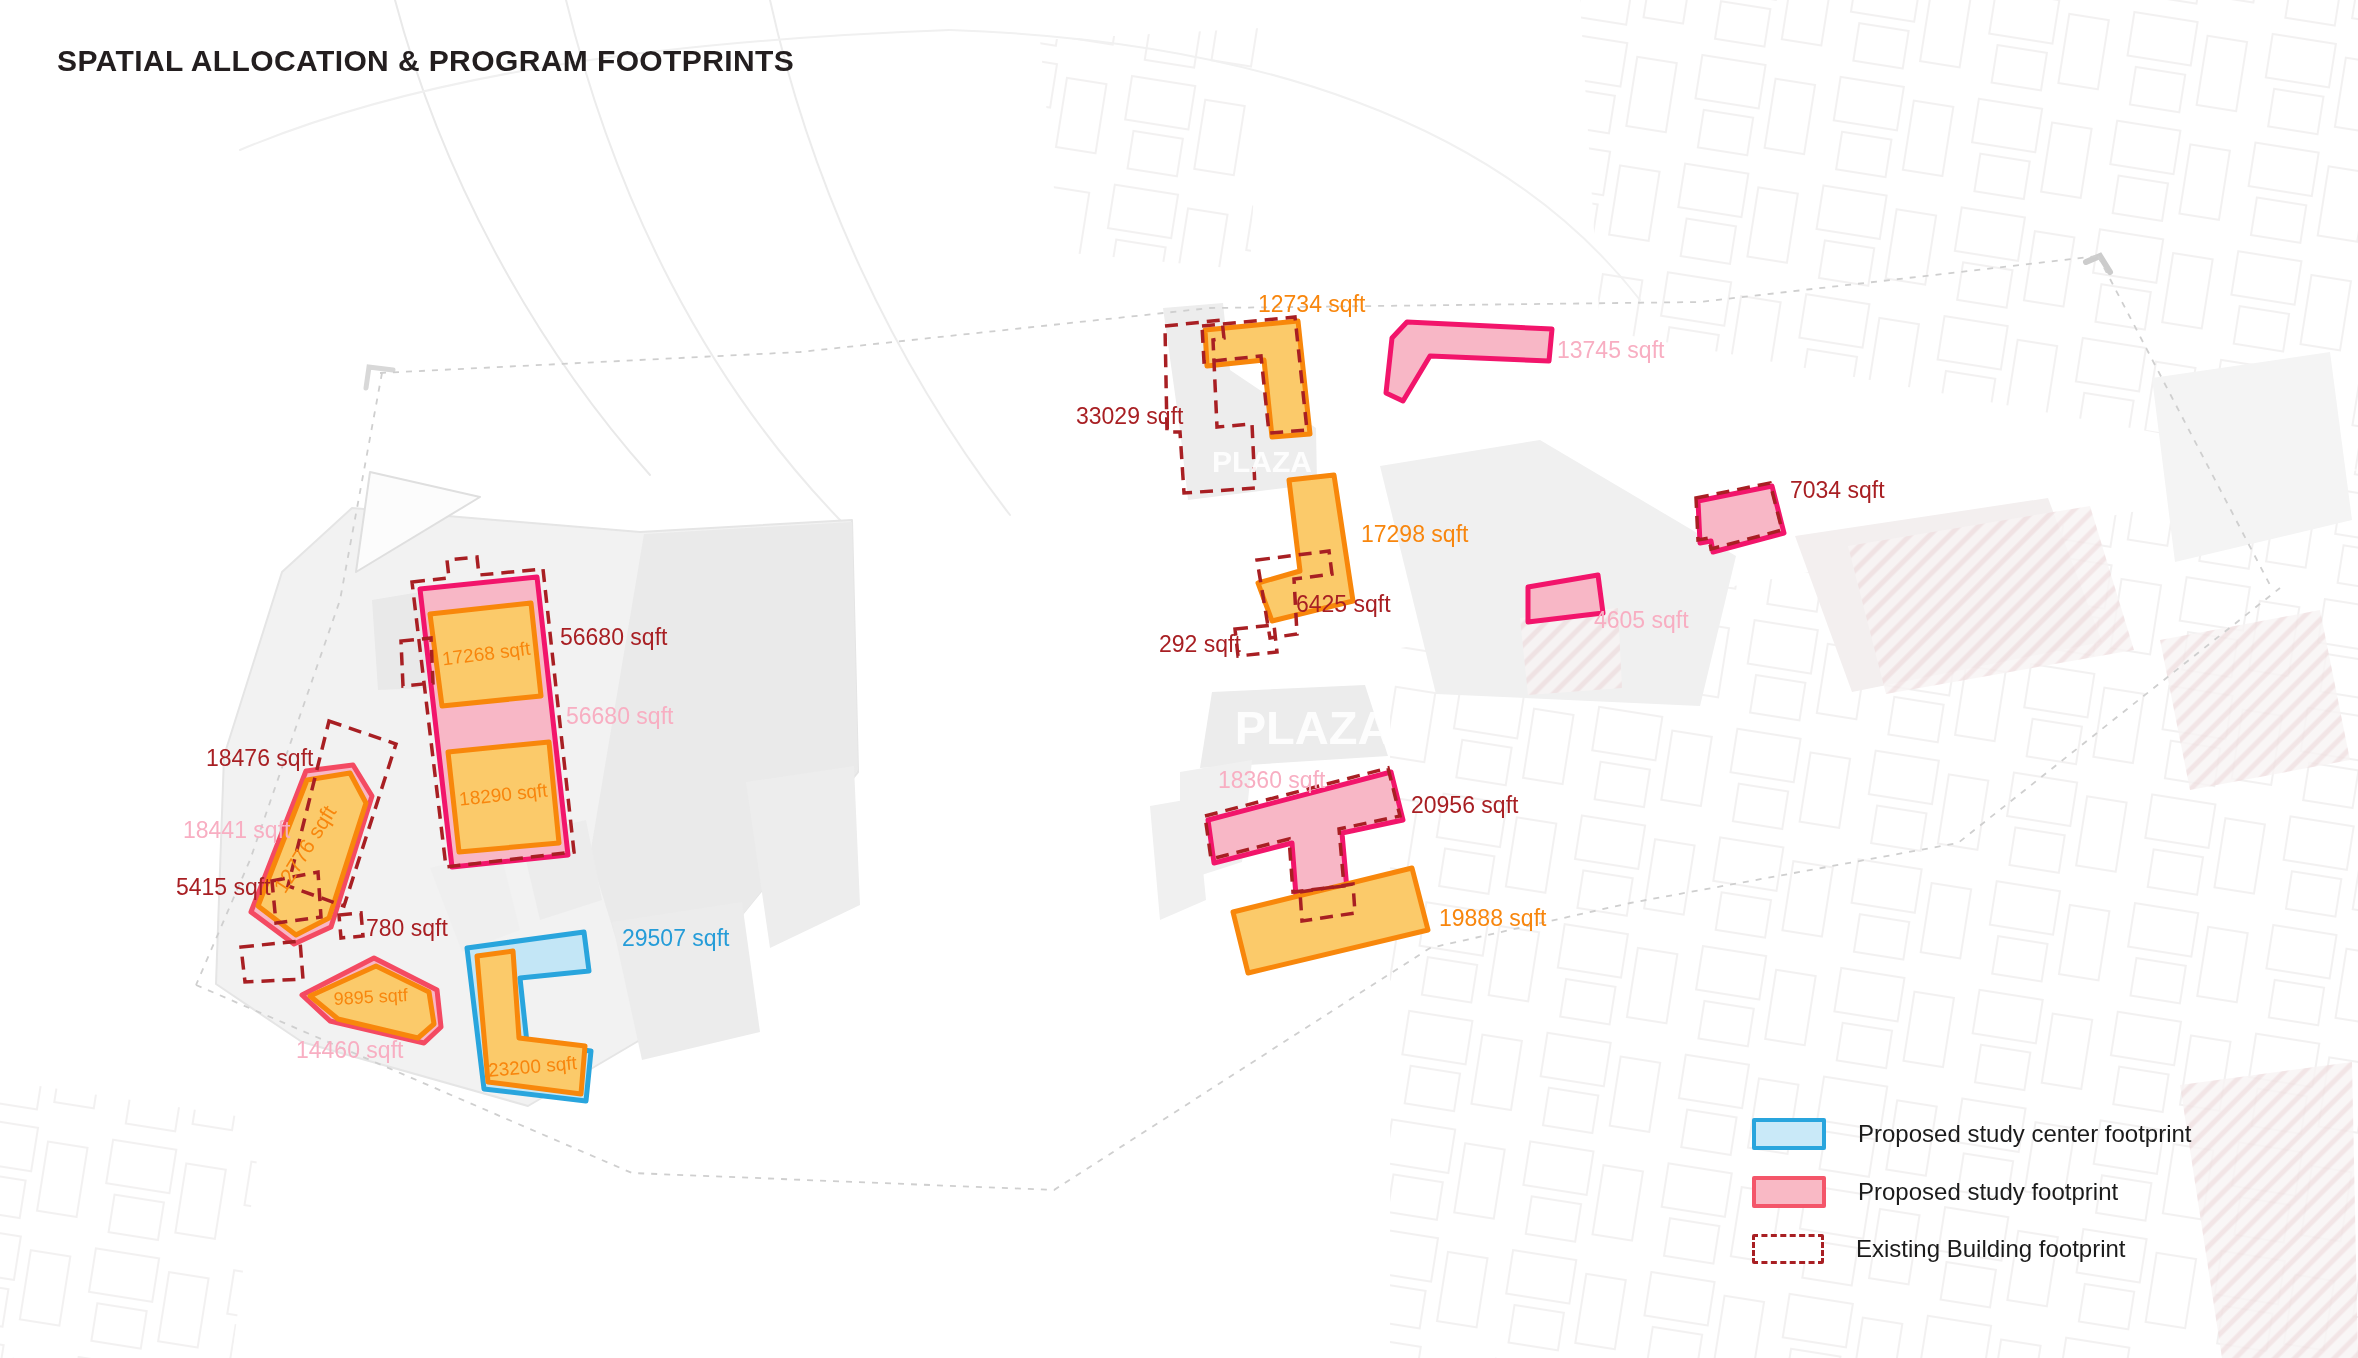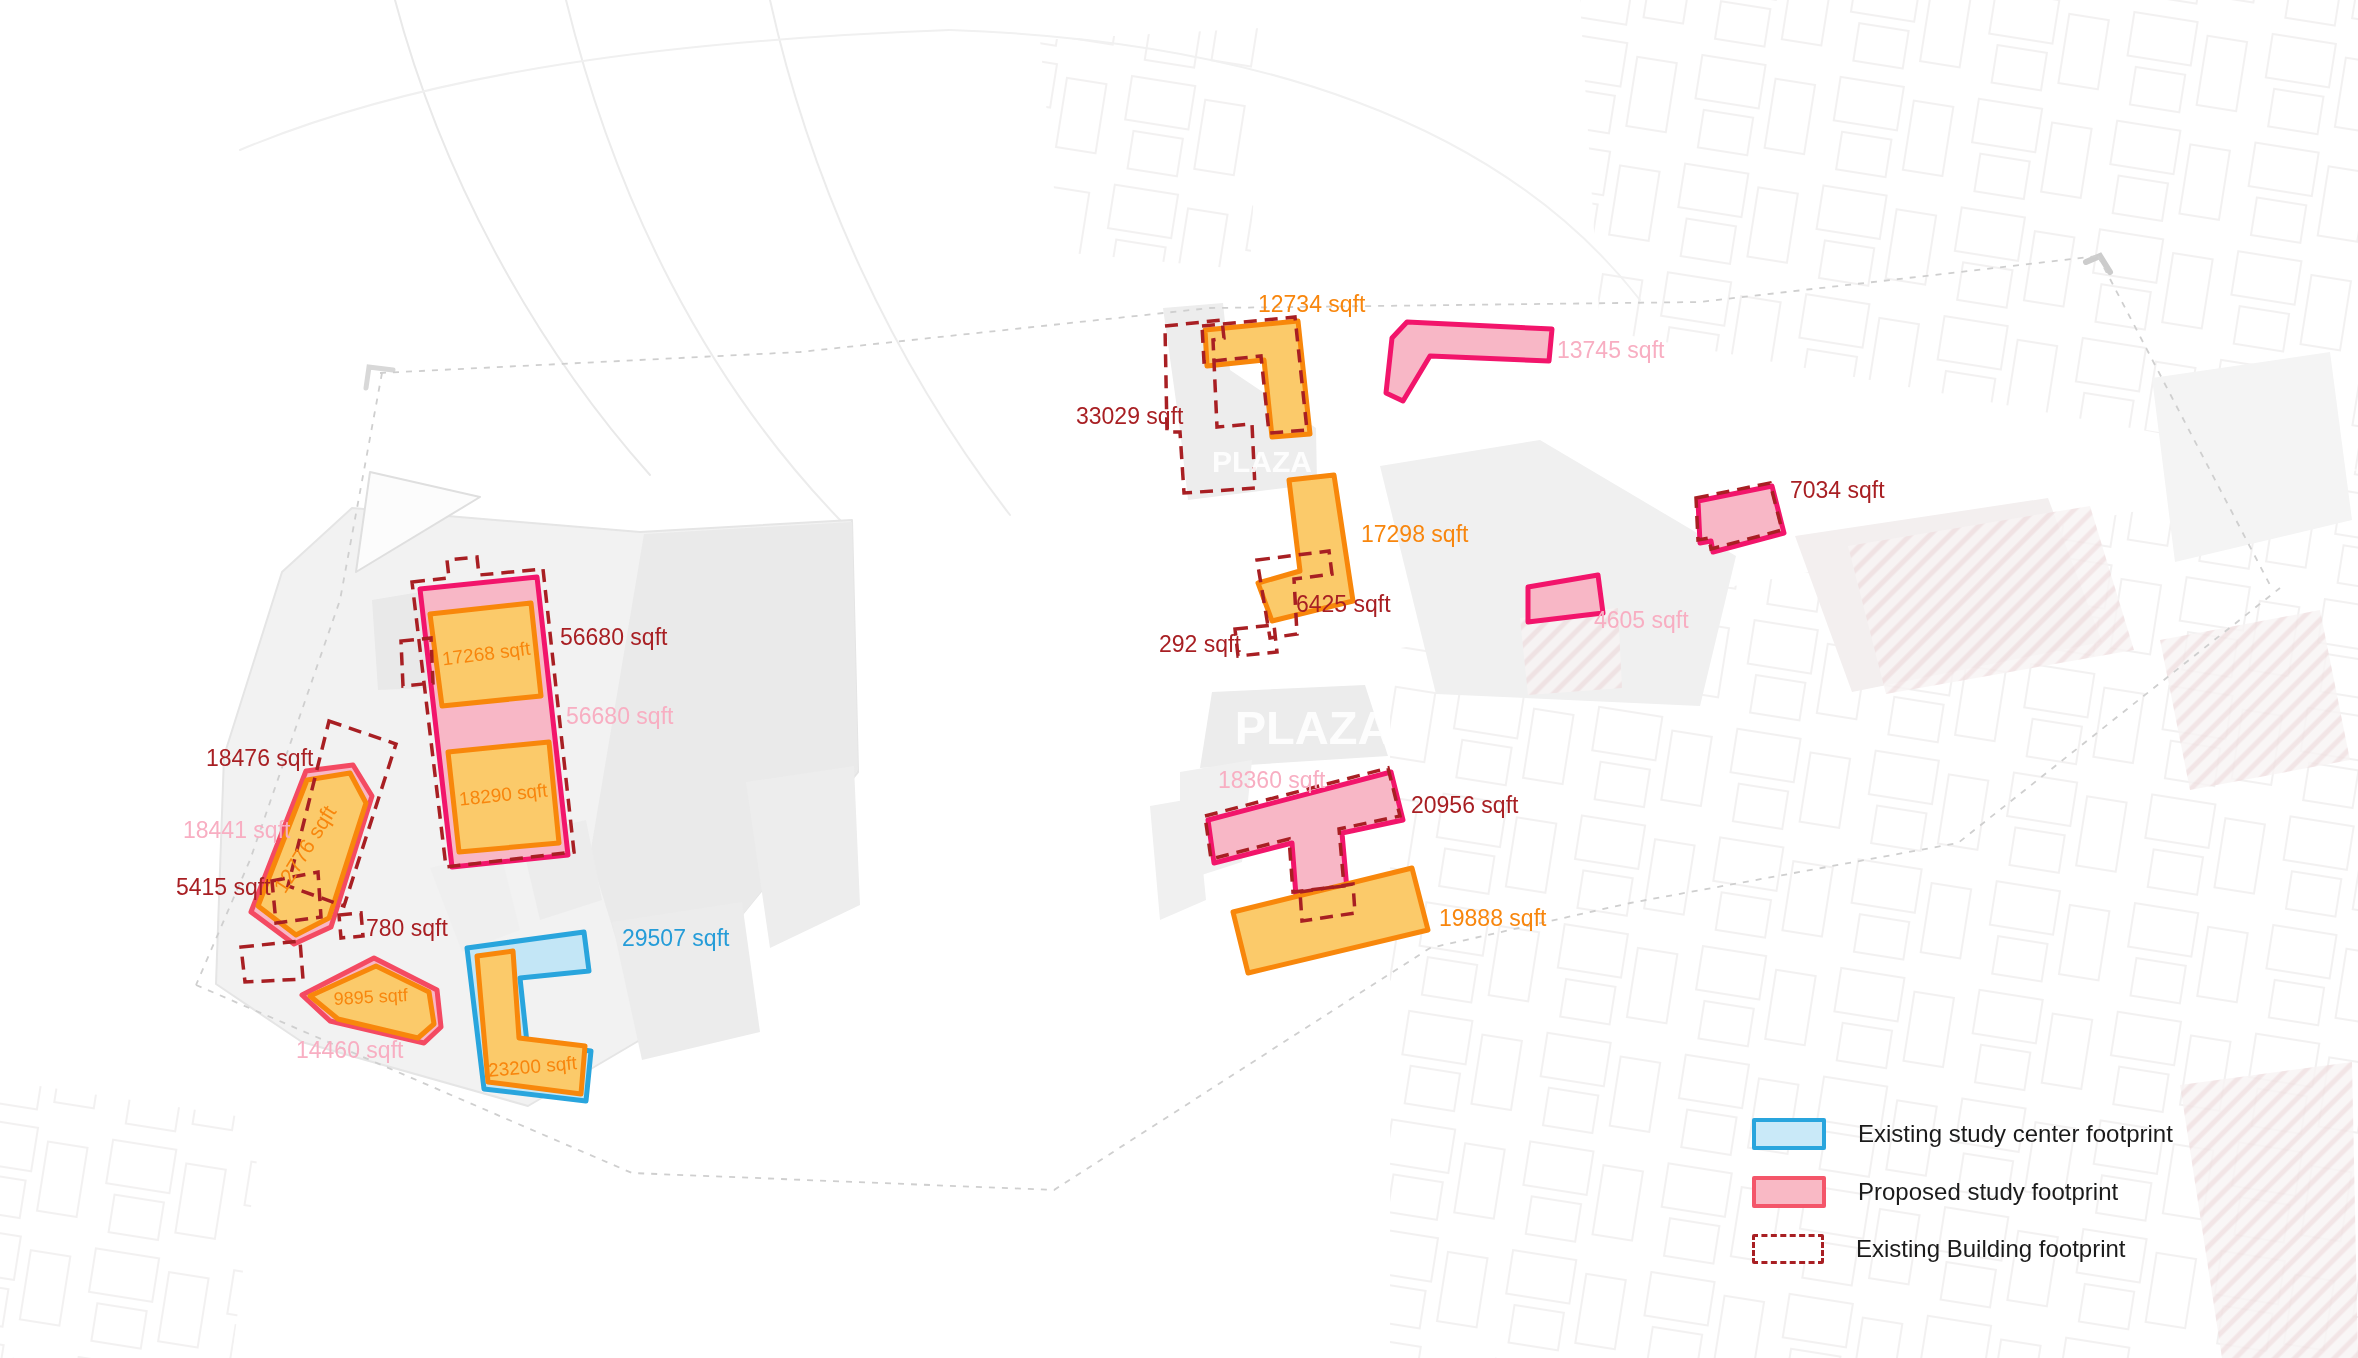--- a/index.html
+++ b/index.html
@@ -16,20 +16,21 @@
     position:absolute;left:1752px;top:1118px;display:flex;flex-direction:column;gap:26px;z-index:3;
   }
   .legend-row{display:flex;align-items:center;gap:32px;}
   .swatch{width:66px;height:24px;border-radius:2px;flex:none;box-sizing:content-box;}
   .legend-label{font-size:24px;color:#1b1b1b;white-space:nowrap;}
 </style>
 </head>
 <body>
 
 <div class="stage">
+  <h1 class="page-title">SPATIAL ALLOCATION &amp; PROGRAM FOOTPRINTS</h1>
   <svg id="plan-svg" xmlns="http://www.w3.org/2000/svg" viewBox="0 0 2358 1358">
       <defs>
         <pattern id="grid" width="140" height="110" patternUnits="userSpaceOnUse" patternTransform="rotate(9)">
           <rect x="10" y="8" width="64" height="44" fill="none" stroke="#F1EFEF" stroke-width="2"></rect>
           <rect x="86" y="20" width="40" height="70" fill="none" stroke="#F1EFEF" stroke-width="2"></rect>
           <rect x="20" y="62" width="50" height="38" fill="none" stroke="#F1EFEF" stroke-width="2"></rect>
         </pattern>
         <pattern id="hatch" width="14" height="14" patternUnits="userSpaceOnUse" patternTransform="rotate(45)">
           <rect width="14" height="14" fill="#F8F4F4"></rect>
           <line x1="7" y1="0" x2="7" y2="14" stroke="#EFDFE0" stroke-width="5"></line>
@@ -121,21 +122,21 @@
       <text x="1594" y="628" fill="#F8AEC2" font-size="23" font-family="&quot;Liberation Sans&quot;, sans-serif" text-anchor="start" font-weight="normal">4605 sqft</text>
       <text x="1218" y="788" fill="#F8AEC2" font-size="23" font-family="&quot;Liberation Sans&quot;, sans-serif" text-anchor="start" font-weight="normal">18360 sqft</text>
       <text x="1411" y="813" fill="#A81F23" font-size="23" font-family="&quot;Liberation Sans&quot;, sans-serif" text-anchor="start" font-weight="normal">20956 sqft</text>
       <text x="1439" y="926" fill="#F8860D" font-size="23" font-family="&quot;Liberation Sans&quot;, sans-serif" text-anchor="start" font-weight="normal">19888 sqft</text>
       <text x="1262" y="472" fill="#FFFFFF" font-size="30" font-family="&quot;Liberation Sans&quot;, sans-serif" text-anchor="middle" font-weight="bold" opacity="0.92">PLAZA</text>
       <text x="1313" y="744" fill="#FFFFFF" font-size="47" font-family="&quot;Liberation Sans&quot;, sans-serif" text-anchor="middle" font-weight="bold" opacity="0.92">PLAZA</text>
     </svg>
   <div class="legend" id="legend">
       <div class="legend-row">
         <span class="swatch" style="background: rgb(201, 233, 248); border: 4px solid rgb(41, 165, 221);"></span>
-        <span class="legend-label">Existing study center footprint</span>
+        <span class="legend-label">Proposed study center footprint</span>
       </div>
       <div class="legend-row">
         <span class="swatch" style="background: rgb(249, 185, 197); border: 4px solid rgb(244, 86, 106);"></span>
         <span class="legend-label">Proposed study footprint</span>
       </div>
       <div class="legend-row">
         <span class="swatch" style="background: rgb(255, 255, 255); border: 3px dashed rgb(168, 31, 35);"></span>
         <span class="legend-label">Existing Building footprint</span>
       </div>
     </div>

